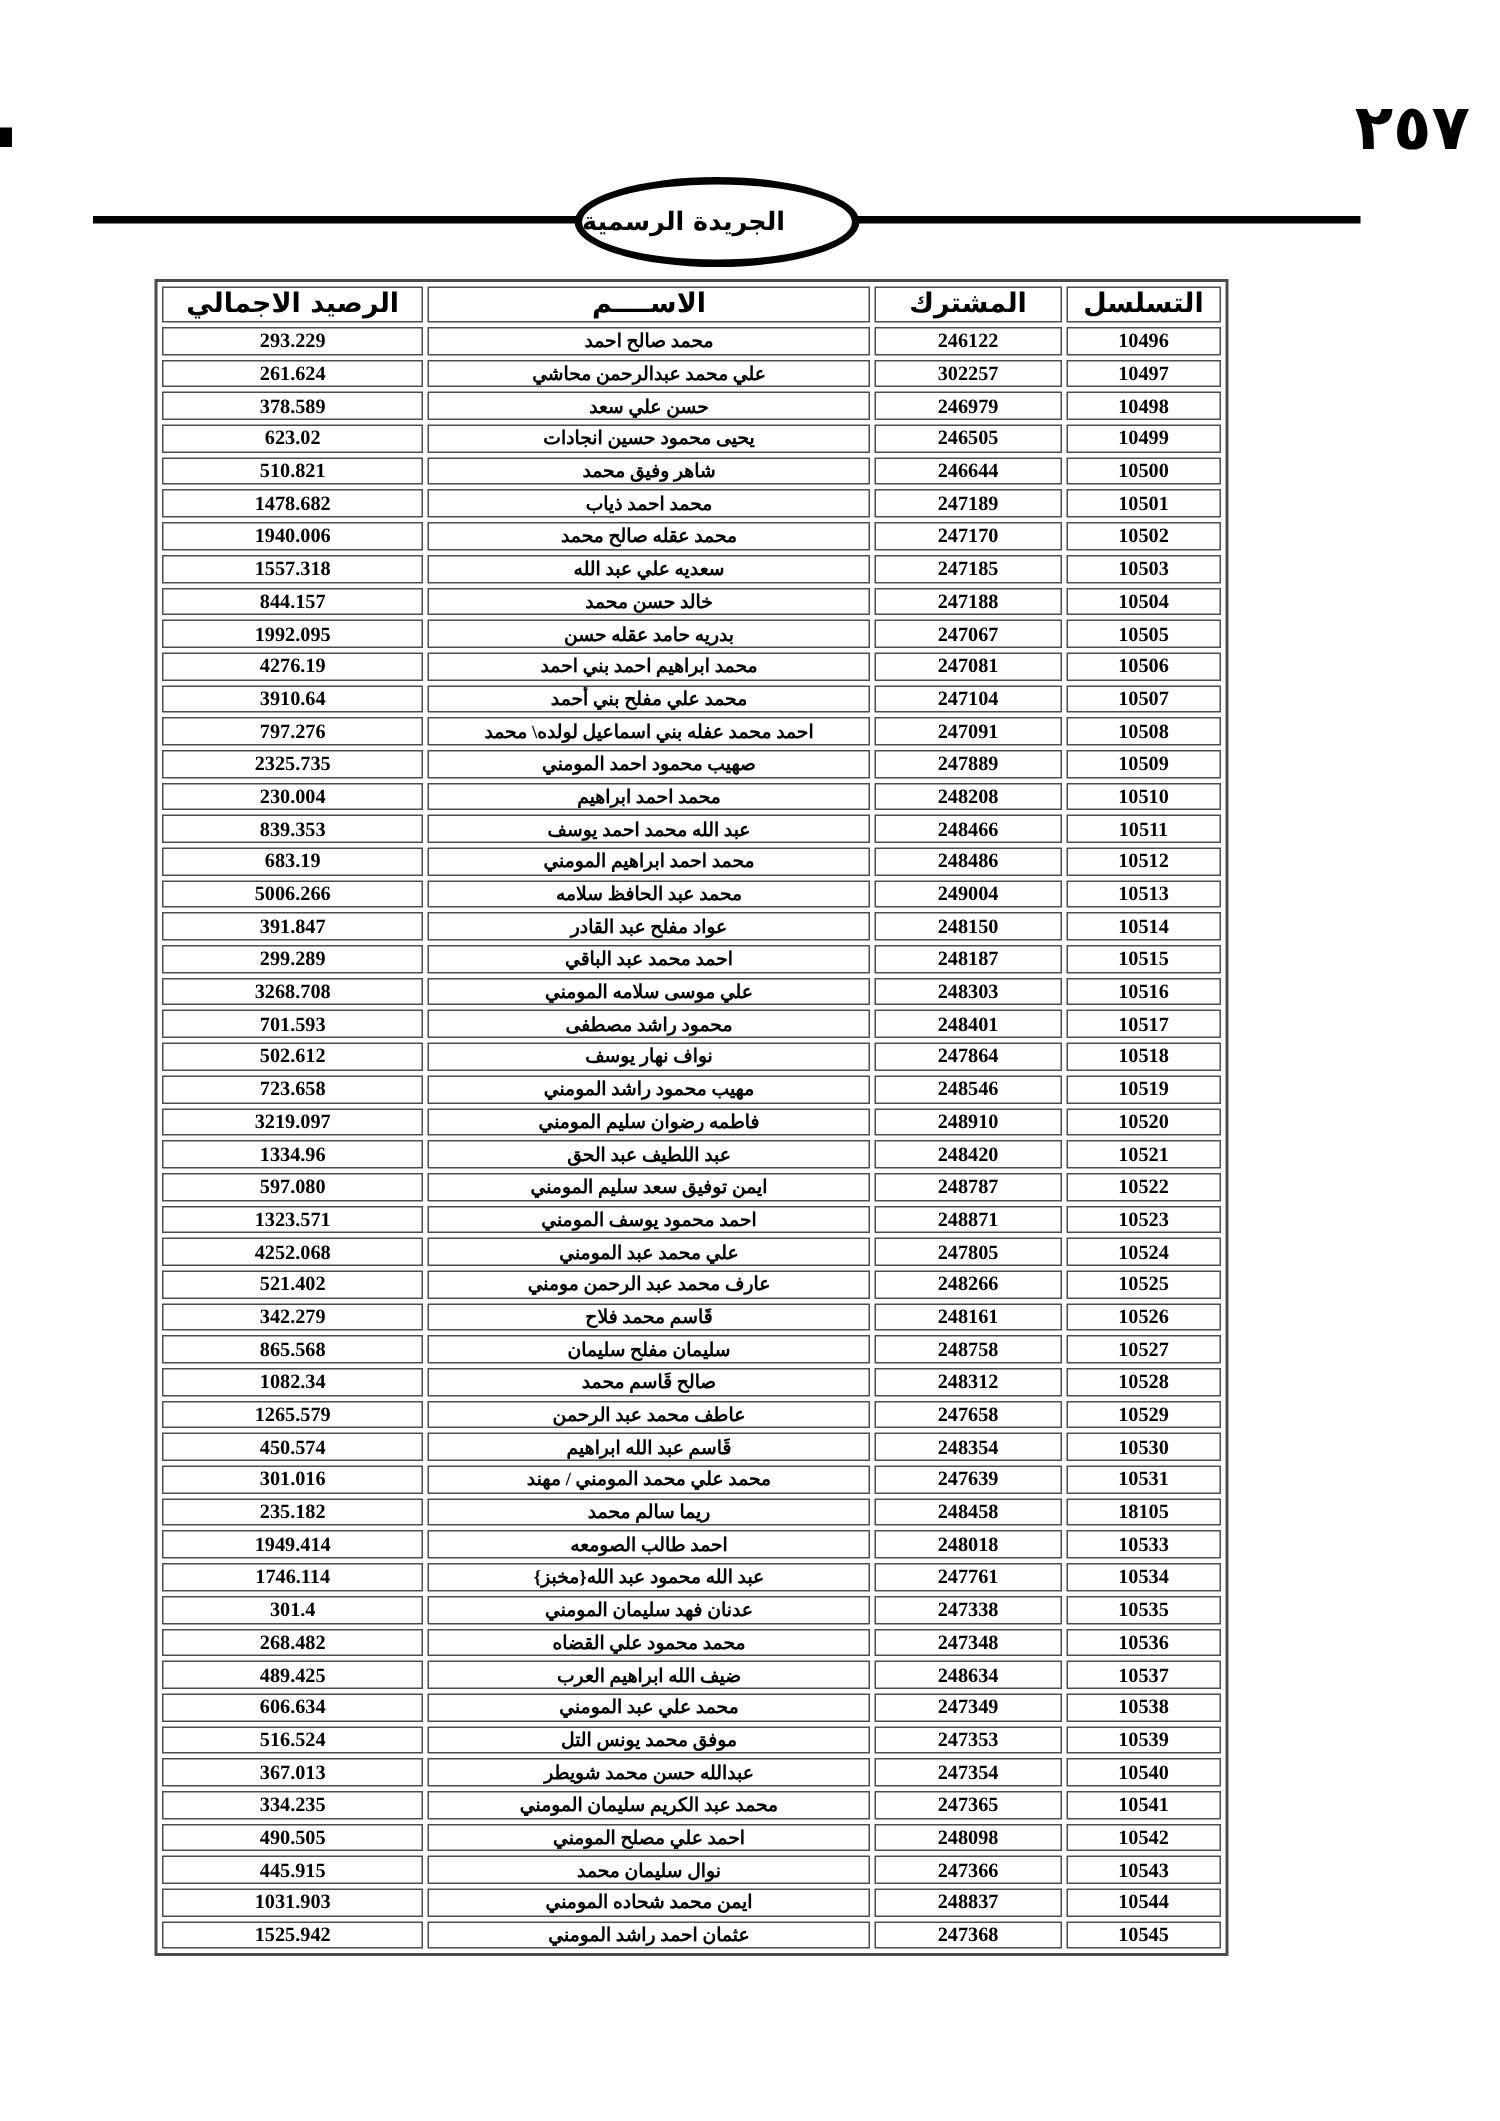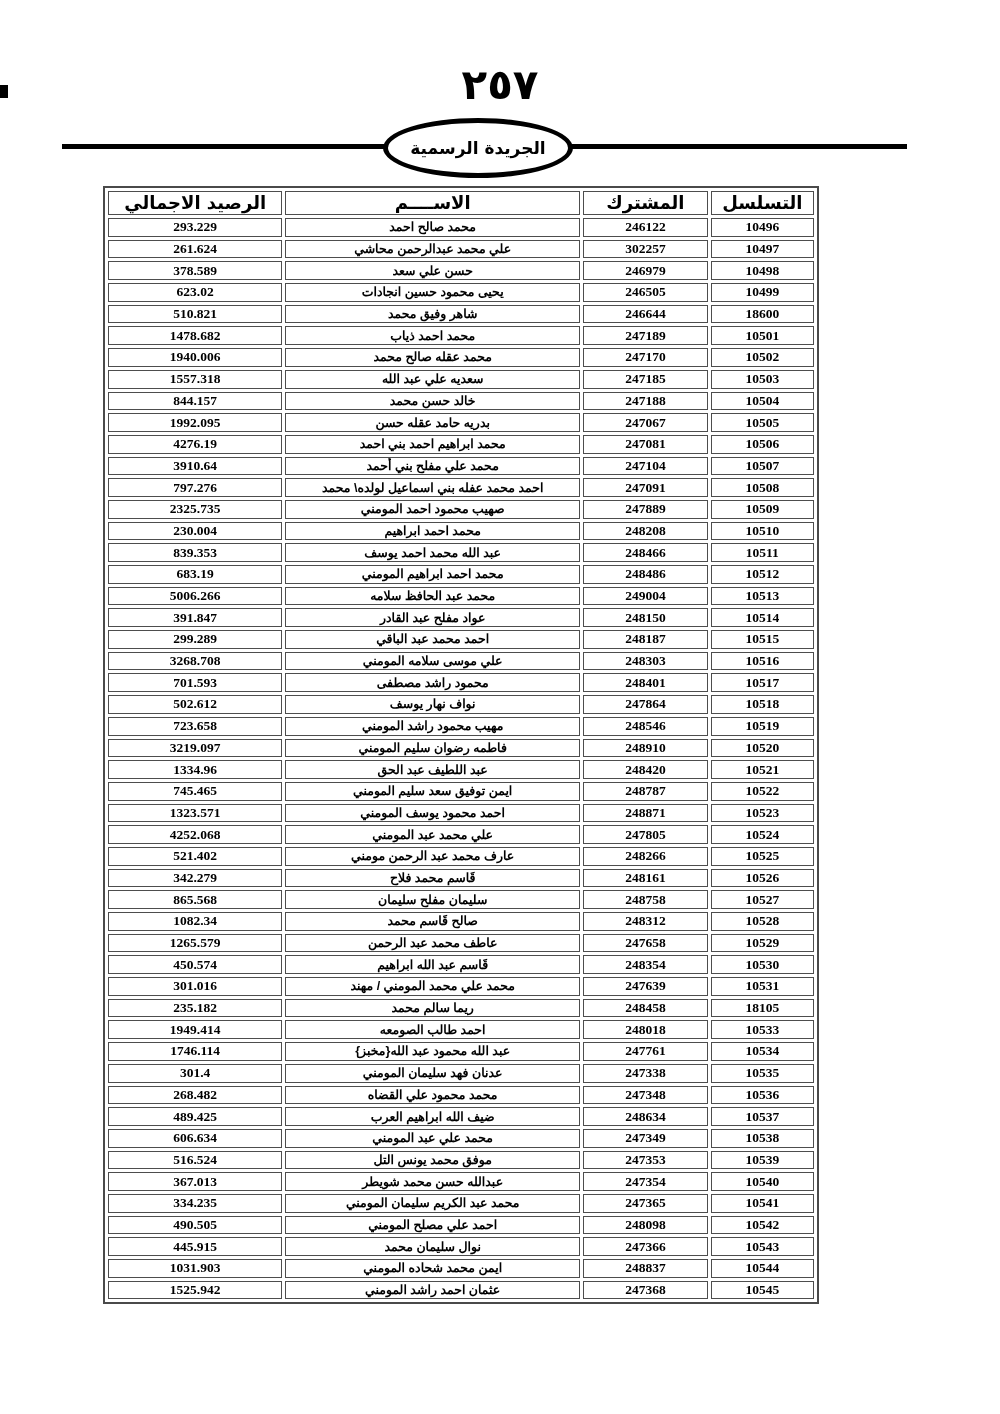--- a/index.html
+++ b/index.html
@@ -1,46 +1,46 @@
 <!DOCTYPE html>
 <html lang="ar"><head>
 <meta charset="utf-8">
 <style>
   html,body{margin:0;padding:0;}
   body{
     width:1000px;height:1414px;background:#ffffff;position:relative;
     font-family:"DejaVu Sans",sans-serif;color:#000;overflow:hidden;
   }
   .page-number{
-    position:absolute;top:64px;left:20px;width:960px;text-align:center;
+    position:absolute;top:64px;left:20px;width:960px;text-align:right;
     font-size:42px;font-weight:bold;line-height:1;direction:rtl;
   }
   .divider-rule{
     position:absolute;left:62px;top:144px;width:845px;height:5px;background:#000;
   }
   .banner-oval{
     position:absolute;left:383px;top:118px;width:180px;height:50px;
     border:5px solid #000;border-radius:50%;background:#fff;
-    display:flex;align-items:center;justify-content:center;
+    display:flex;align-items:center;justify-content:flex-start;
   }
   .banner-oval span{font-size:17px;font-weight:bold;direction:rtl;}
   .scan-artifact{position:absolute;left:0;top:85px;width:8px;height:13px;background:#000;}
   table.records{
     position:absolute;top:186px;left:103px;width:716px;
     border-collapse:separate;border-spacing:3px;table-layout:fixed;
     border:2px solid #4a4a4a;background:#fff;direction:rtl;
   }
   th,td{
     border:1px solid #4d4d4d;text-align:center;vertical-align:middle;
     font-weight:bold;overflow:hidden;white-space:nowrap;padding:1px 2px;
   }
   th{height:20px;font-size:18px;line-height:20px;}
   td{height:14.7px;font-size:13px;line-height:14px;}
   td.num{font-family:"Liberation Serif",serif;font-size:13.5px;direction:ltr;}
-  td.name-cell{font-family:Liberation Sans, sans-serif;font-size:12.5px;}
+  td.name-cell{font-family:Liberation Serif, serif;font-size:12.5px;}
   col.c-serial{width:102px;}
   col.c-sub{width:123px;}
   col.c-name{width:291px;}
   col.c-balance{width:172px;}
 </style>
 </head>
 <body>
 
 <div class="scan-artifact"></div>
 
@@ -90,21 +90,21 @@
   </tr>
 
   <tr>
     <td class="num">10499</td>
     <td class="num">246505</td>
     <td class="name-cell">يحيى محمود حسين انجادات</td>
     <td class="num">623.02</td>
   </tr>
 
   <tr>
-    <td class="num">18600</td>
+    <td class="num">10500</td>
     <td class="num">246644</td>
     <td class="name-cell">شاهر وفيق محمد</td>
     <td class="num">510.821</td>
   </tr>
 
   <tr>
     <td class="num">10501</td>
     <td class="num">247189</td>
     <td class="name-cell">محمد احمد ذياب</td>
     <td class="num">1478.682</td>
@@ -247,21 +247,21 @@
     <td class="num">10521</td>
     <td class="num">248420</td>
     <td class="name-cell">عبد اللطيف عبد الحق</td>
     <td class="num">1334.96</td>
   </tr>
 
   <tr>
     <td class="num">10522</td>
     <td class="num">248787</td>
     <td class="name-cell">ايمن توفيق سعد سليم المومني</td>
-    <td class="num">745.465</td>
+    <td class="num">597.080</td>
   </tr>
 
   <tr>
     <td class="num">10523</td>
     <td class="num">248871</td>
     <td class="name-cell">احمد محمود يوسف المومني</td>
     <td class="num">1323.571</td>
   </tr>
 
   <tr>

